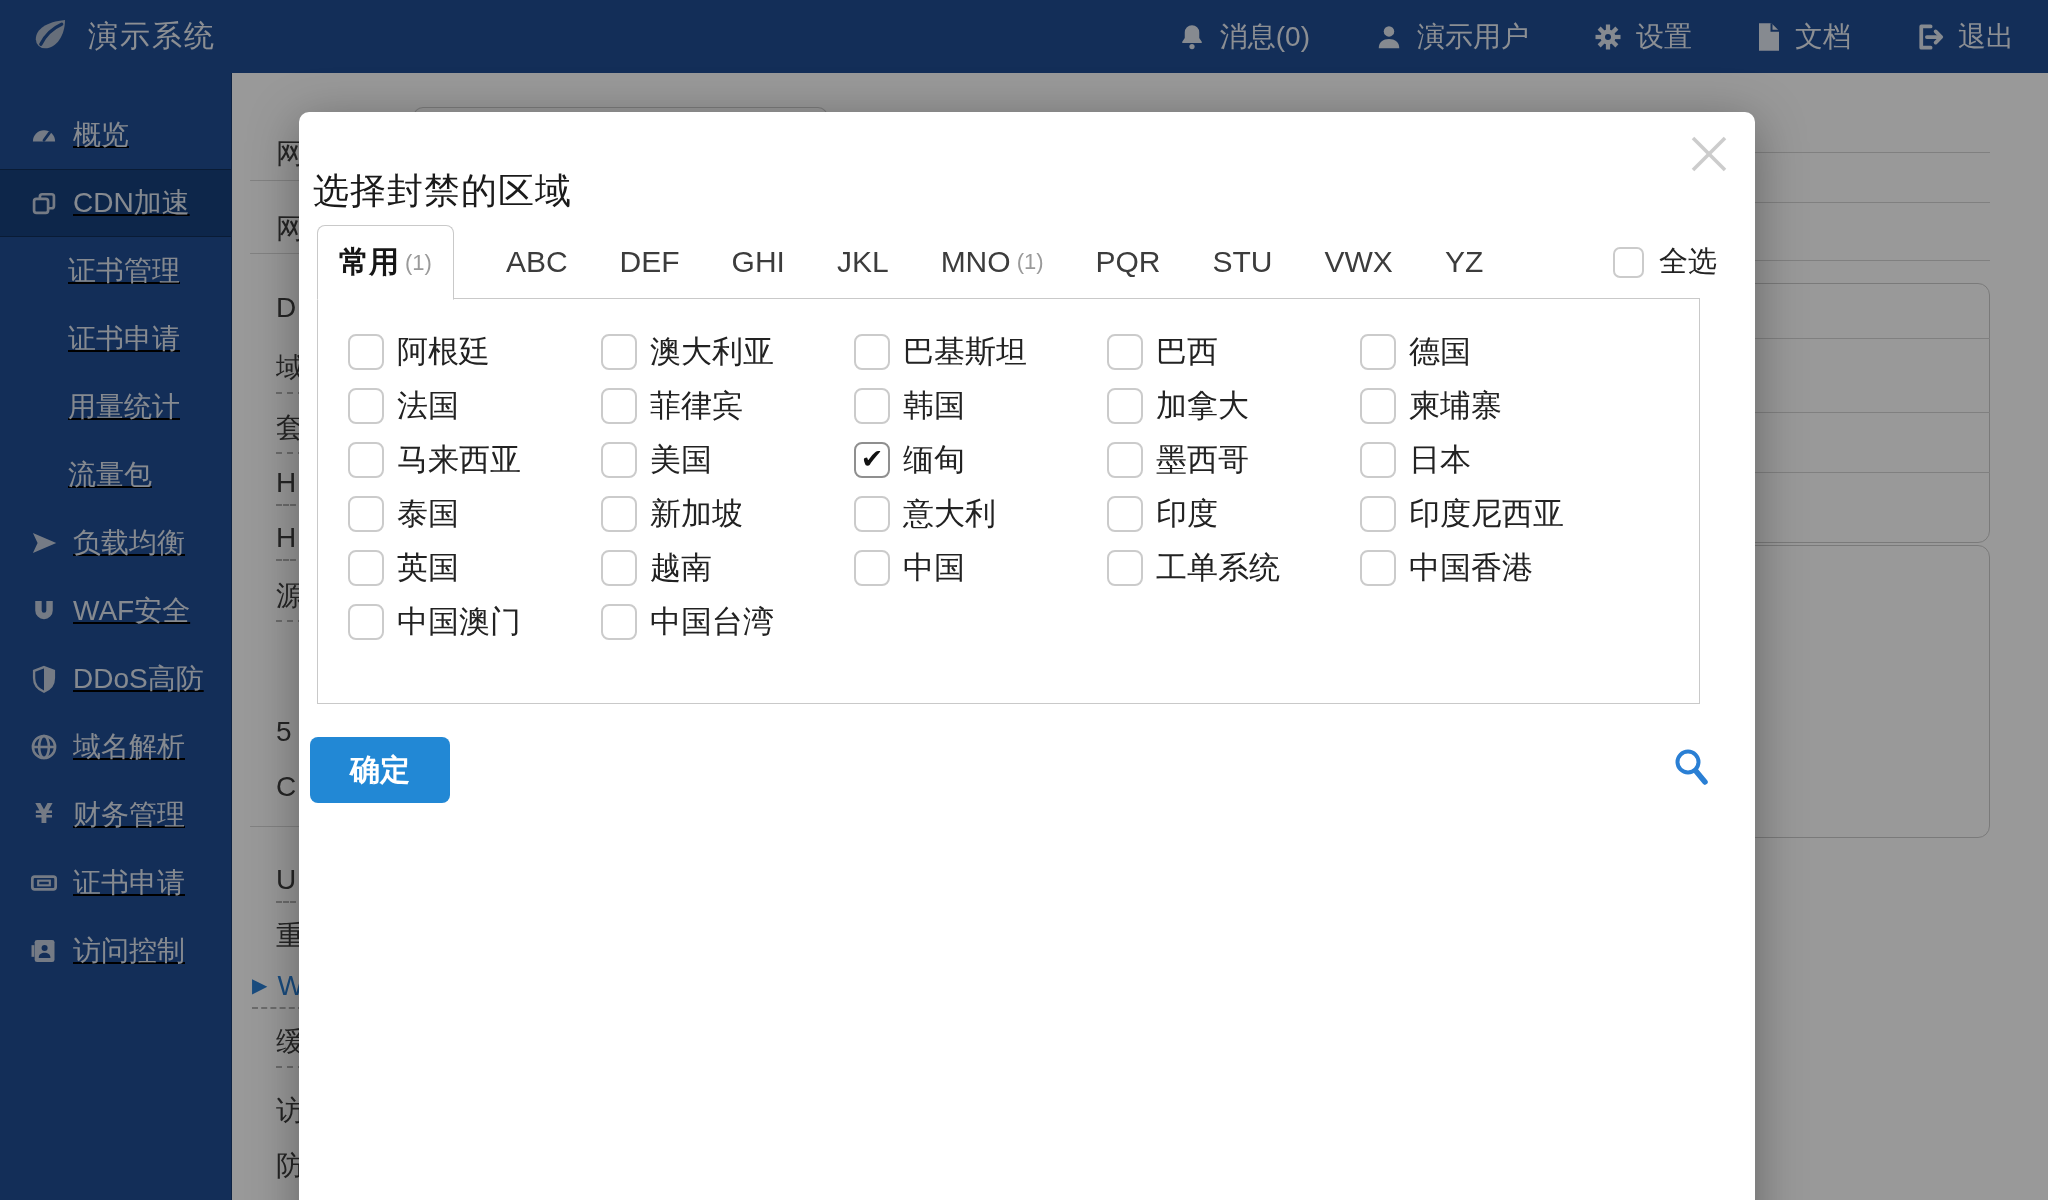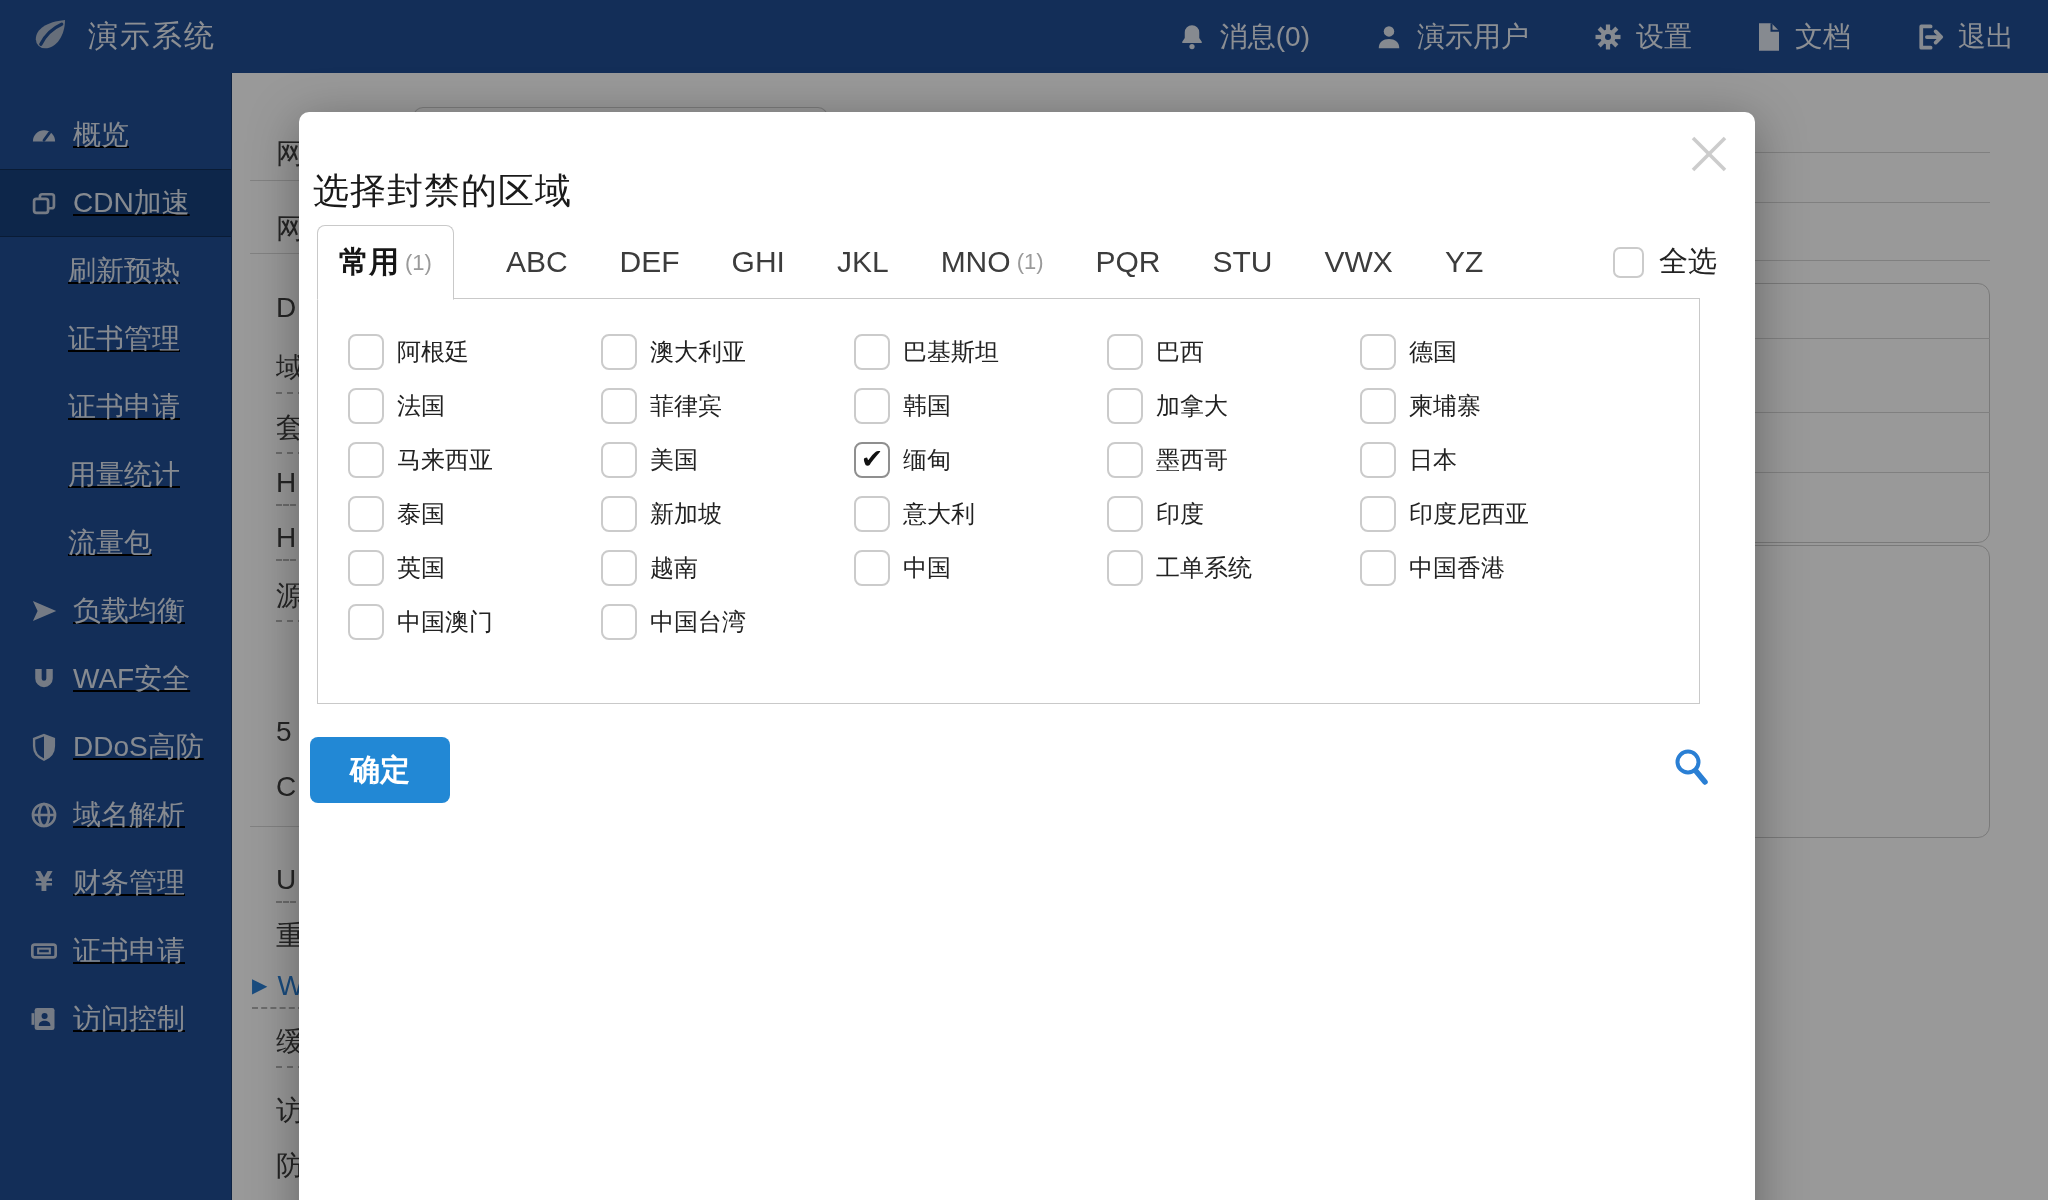--- a/index.html
+++ b/index.html
@@ -76,21 +76,21 @@
     font-size:27px;font-weight:bold;color:#111;line-height:1;
   }
   .cb.small{width:31px;height:31px;border-radius:7px;}
   .grid-box{
     position:absolute;left:18px;top:186px;width:1383px;height:406px;
     border:1px solid #c9c9c9;background:#fff;
     display:grid;grid-template-columns:repeat(5,253px);grid-auto-rows:37px;
     row-gap:17px;align-content:start;padding:34px 0 0 30px;
   }
   .country{display:flex;align-items:center;cursor:pointer;}
-  .country .lab{margin-left:13px;font-size:24px;color:#222;white-space:nowrap;}
+  .country .lab{margin-left:13px;font-size:31px;color:#222;white-space:nowrap;}
   .country.checked .cb{border-color:#8f8f8f;}
   .confirm-btn{
     position:absolute;left:11px;top:625px;width:140px;height:66px;
     background:#2288d5;border:none;border-radius:8px;color:#fff;
     font-size:30px;font-weight:bold;font-family:inherit;cursor:pointer;
   }
   .search-ic{position:absolute;right:42px;top:634px;cursor:pointer;}
 </style>
 </head>
 <body>
@@ -179,23 +179,20 @@
     </div>
     <div class="side-item active">
       <span class="ic">
         <svg width="28" height="28" viewBox="0 0 24 24" fill="none" stroke="#c3cede" stroke-width="2.3" stroke-linejoin="round">
           <rect x="3.5" y="8.5" width="12" height="12" rx="2"></rect>
           <path d="M8.5 8.5 V6.5 a2 2 0 0 1 2-2 h8 a2 2 0 0 1 2 2 v8 a2 2 0 0 1 -2 2 h-3"></path>
         </svg>
       </span>
       <span>CDN加速</span>
     </div>
-    <div class="side-item sub">
-        <span>刷新预热</span>
-      </div>
     <div class="side-item sub">
         <span>证书管理</span>
       </div>
     <div class="side-item sub">
         <span>证书申请</span>
       </div>
     <div class="side-item sub">
         <span>用量统计</span>
       </div>
     <div class="side-item sub">

